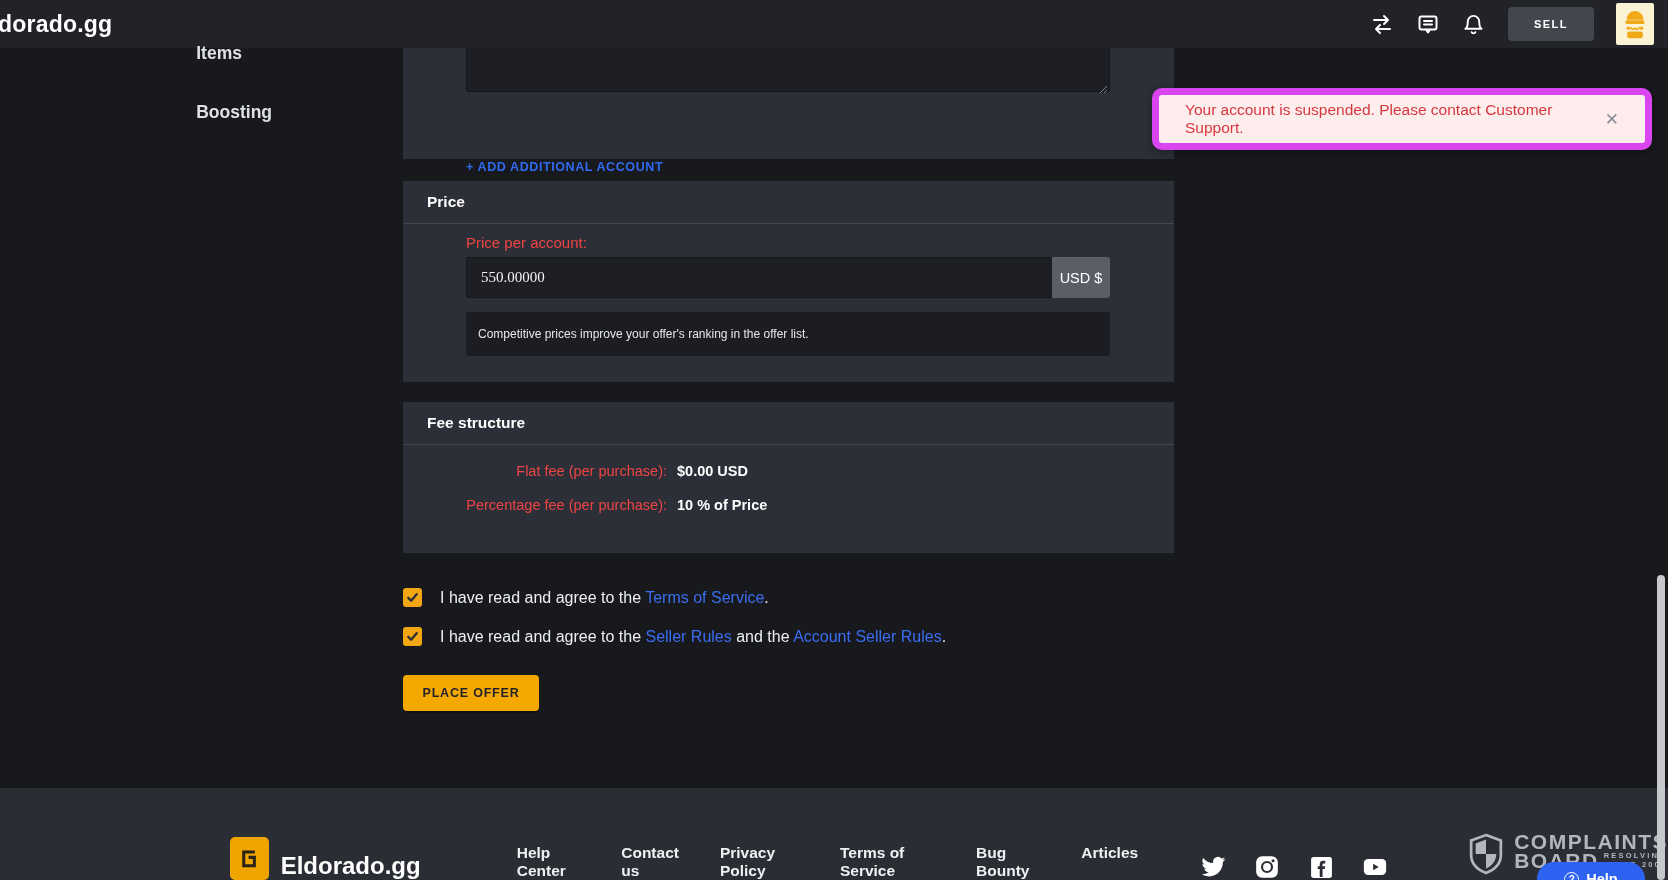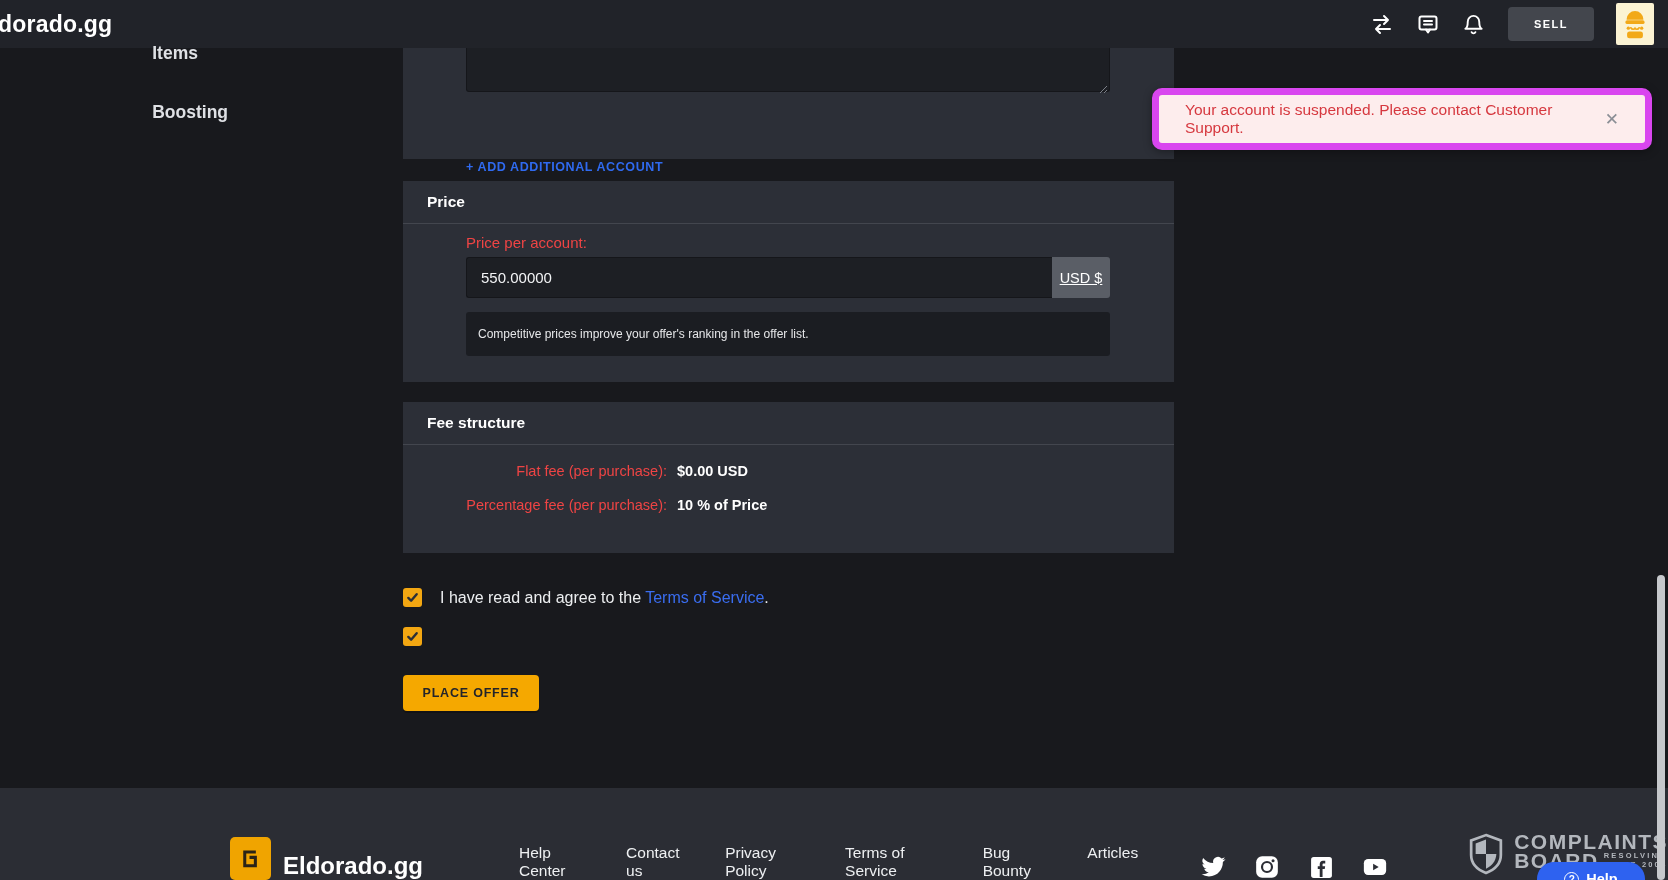--- a/index.html
+++ b/index.html
@@ -6,21 +6,21 @@
   html,body { width:1668px; height:880px; overflow:hidden; }
   body {
     font-family:"Liberation Sans", sans-serif;
     background:#18191d;
     position:relative;
     color:#e9eaec;
   }
   
   .nav {
     position:absolute; top:0; left:0; width:1668px; height:48px;
-    background:#212329; display:flex; align-items:center; z-index:5;
+    background:#212329; display:flex; align-items:center; z-index:5;gap:44px;
   }
   .nav-logo {
     font-size:23px; font-weight:800; color:#fff; letter-spacing:.2px;
     white-space:nowrap; margin-left:-2px;
   }
   .nav-links { display:flex; gap:38px; margin-left:40px;flex-direction:column; }
   .nav-link { font-size:17.5px; font-weight:700; color:#dfe1e5; cursor:pointer; }
   .nav-right { margin-left:auto; display:flex; align-items:center; gap:22px; margin-right:14px; }
   .nav-icon { width:24px; height:24px; display:flex; align-items:center; justify-content:center; cursor:pointer; }
   .sell-btn {
@@ -57,25 +57,25 @@
   .add-link {
     position:absolute; left:63px; top:112px; color:#2f6af0; font-size:12.5px;
     font-weight:700; letter-spacing:.6px; cursor:pointer; text-decoration:none;
   }
   .price-card { top:181px; height:201px; }
   .field-label { position:absolute; left:63px; top:53px; font-size:15px; color:#ef4444; }
   .price-row { position:absolute; left:63px; top:76px; width:644px; height:41px; display:flex; }
   .price-input {
     flex:1; background:#1d1f24; border:1px solid #15161a; border-right:none;
     border-radius:3px 0 0 3px; color:#f2f3f5; font-size:15px; padding:0 14px;
-    outline:none; font-family:Liberation Sans, sans-serif;
+    outline:none; font-family:Liberation Serif, serif;
   }
   .currency-suffix {
     width:58px; background:#5a5e66; color:#fff; font-size:14.5px;
-    display:flex; align-items:center; justify-content:center; border-radius:0 3px 3px 0;text-decoration:underline;
+    display:flex; align-items:center; justify-content:center; border-radius:0 3px 3px 0;
   }
   .hint-box {
     position:absolute; left:63px; top:131px; width:644px; height:44px;
     background:#1b1d22; border-radius:3px; display:flex; align-items:center; padding:13px 12px;
   }
   .hint-text { font-size:12px; color:#e6e7e9; }
   .fee-card { top:402px; height:151px; }
   .fee-rows { position:absolute; top:43px; left:24px; right:24px; }
   .fee-row { display:flex; align-items:center; margin-top:18px; }
   .fee-label { width:240px; text-align:right; font-size:14.5px; color:#ef4444; }
@@ -99,21 +99,21 @@
   }
   
   .footer {
     position:absolute; left:0; top:788px; width:1668px; height:92px;
     background:#2b2d34; display:flex; align-items:flex-end;
   }
   .footer-logo { width:43px; height:43px; background:#f0a400; border-radius:5px;
     display:flex; align-items:center; justify-content:center; margin-left:230px; }
   .footer-brand { font-size:24px; font-weight:800; color:#fff; margin-left:12px; }
   .footer-links { display:flex; gap:30px; margin-left:96px; }
-  .footer-link { font-size:15.5px; font-weight:400; color:#eef0f2; cursor:pointer; }
+  .footer-link { font-size:15.5px; font-weight:700; color:#eef0f2; cursor:pointer; }
   .social-row { display:flex; gap:28px; margin-left:62px; align-items:center; }
   .social-icon { width:26px; height:26px; cursor:pointer; display:flex; align-items:center; justify-content:center; }
   .cb-wrap { display:flex; align-items:flex-start; margin-left:80px; }
   .cb-text { margin-left:10px; color:#b3b7bd; line-height:.92; }
   .cb-line1 { font-size:21px; font-weight:800; letter-spacing:1.5px; }
   .cb-line2 { display:flex; align-items:flex-end; }
   .cb-board { font-size:21px; font-weight:800; letter-spacing:1.5px; }
   .cb-sub { font-size:7.5px; font-weight:700; letter-spacing:2.2px; margin-left:5px; line-height:1.15; padding-bottom:1px; }
   
   .help-btn {
@@ -222,20 +222,21 @@
       </svg>
   </span>
   <span class="agree-text"><span>I have read and agree to the </span><a>Terms of Service</a><span>.</span></span>
 </div>
 <div class="agree-row agree-row-2">
   <span class="checkbox">
     <svg width="13" height="13" viewBox="0 0 14 14" fill="none" stroke="#2c2f37" stroke-width="2.6" stroke-linecap="round" stroke-linejoin="round">
         <path d="M2.5 7.5 l3 3 L11.5 3.5"></path>
       </svg>
   </span>
+  <span class="agree-text"><span>I have read and agree to the </span><a>Seller Rules</a><span> and the </span><a>Account Seller Rules</a><span>.</span></span>
 </div>
 
 <button class="place-offer">PLACE OFFER</button>
 
 <footer class="footer">
   <div class="footer-logo">
     <svg width="28" height="28" viewBox="0 0 24 24" fill="none" stroke="#2a2317" stroke-width="2.6" stroke-linejoin="miter">
       <path d="M17 6 H7.5 V17.8 H16.6 V10.6 H11.6"></path>
     </svg>
   </div>

